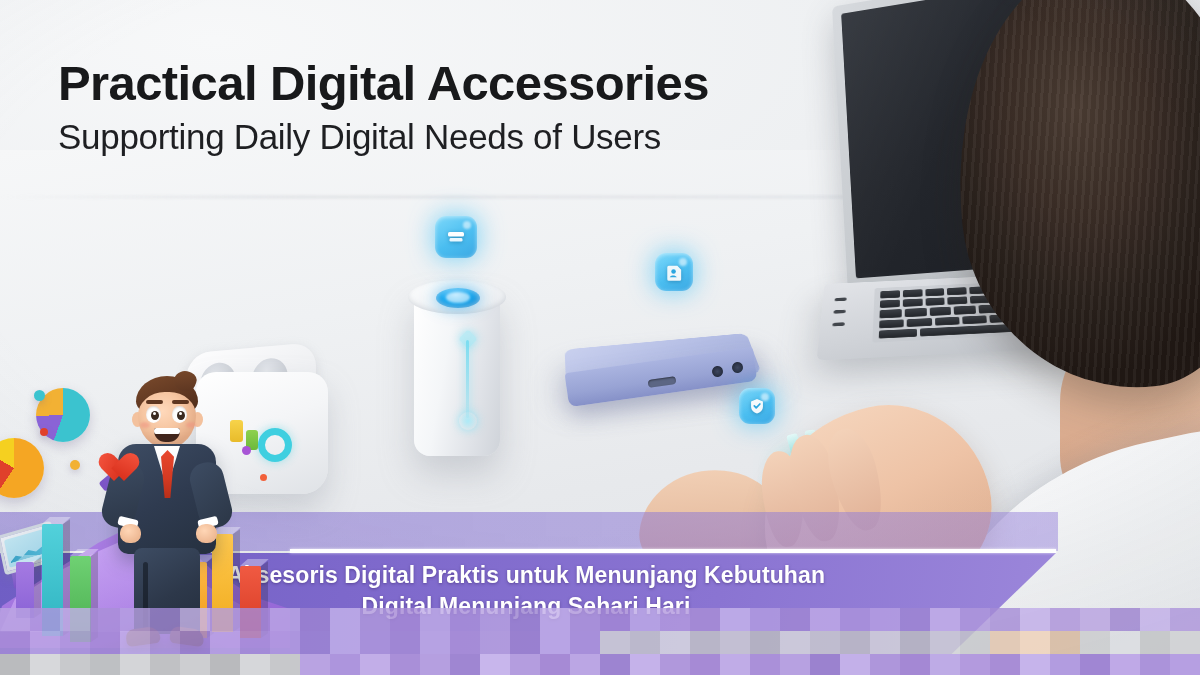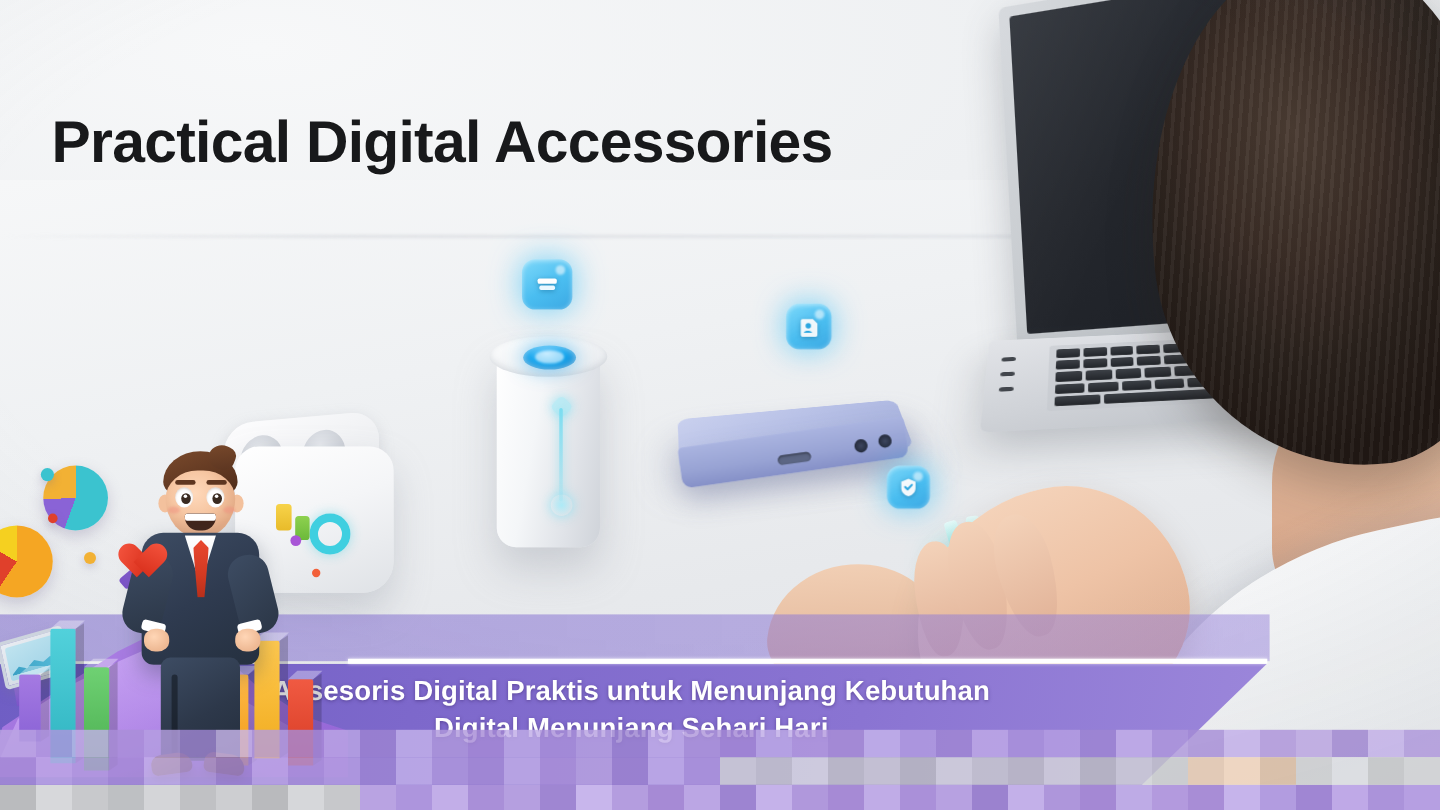--- a/index.html
+++ b/index.html
@@ -27,21 +27,21 @@
     position:absolute; left:0; right:0; top:196px; height:2px;
     background:linear-gradient(90deg, rgba(200,203,209,0) 0%, rgba(198,201,208,.55) 25%, rgba(190,194,202,.35) 70%, rgba(190,194,202,0) 100%);
     filter:blur(1.4px);
   }
   .soft-vignette{
     position:absolute; inset:0;
     background:radial-gradient(130% 110% at 50% 35%, rgba(255,255,255,0) 40%, rgba(190,194,200,.22) 100%);
   }
 
   
-  .headline-wrap{ position:absolute; left:43px; top:58px; width:760px;margin-top:36px; }
+  .headline-wrap{ position:absolute; left:58px; top:58px; width:760px; }
   .headline{
     font-size:49px; font-weight:bold; color:#18191b;
     letter-spacing:-0.6px; line-height:1.04; white-space:nowrap;
     text-shadow:0 1px 0 rgba(255,255,255,.7);
   }
   .subheadline{
     margin-top:9px;
     font-size:35px; font-weight:normal; color:#1e1f22;
     letter-spacing:-0.3px; line-height:1.08; white-space:nowrap;
   }
@@ -627,20 +627,21 @@
   <div class="hand-right">
     <i class="finger" style="left:6px;  top:24px; width:40px; height:96px; transform:rotate(6deg)"></i>
     <i class="finger" style="left:38px; top:14px; width:44px; height:108px;"></i>
     <i class="finger" style="left:78px; top:16px; width:46px; height:104px; transform:rotate(-3deg)"></i>
   </div>
 
   <div class="soft-vignette"></div>
 
   <div class="headline-wrap">
     <div class="headline">Practical Digital Accessories</div>
+    <div class="subheadline">Supporting Daily Digital Needs of Users</div>
   </div>
 
   <div class="banner-soft"></div>
   <div class="banner-clip">
     <div class="banner-main" style="top:0"></div>
   </div>
   <div class="banner-rule"></div>
   <div class="caption-text">
     <div>Aksesoris Digital Praktis untuk Menunjang Kebutuhan</div>
     <div>Digital Menunjang Sehari Hari</div>

